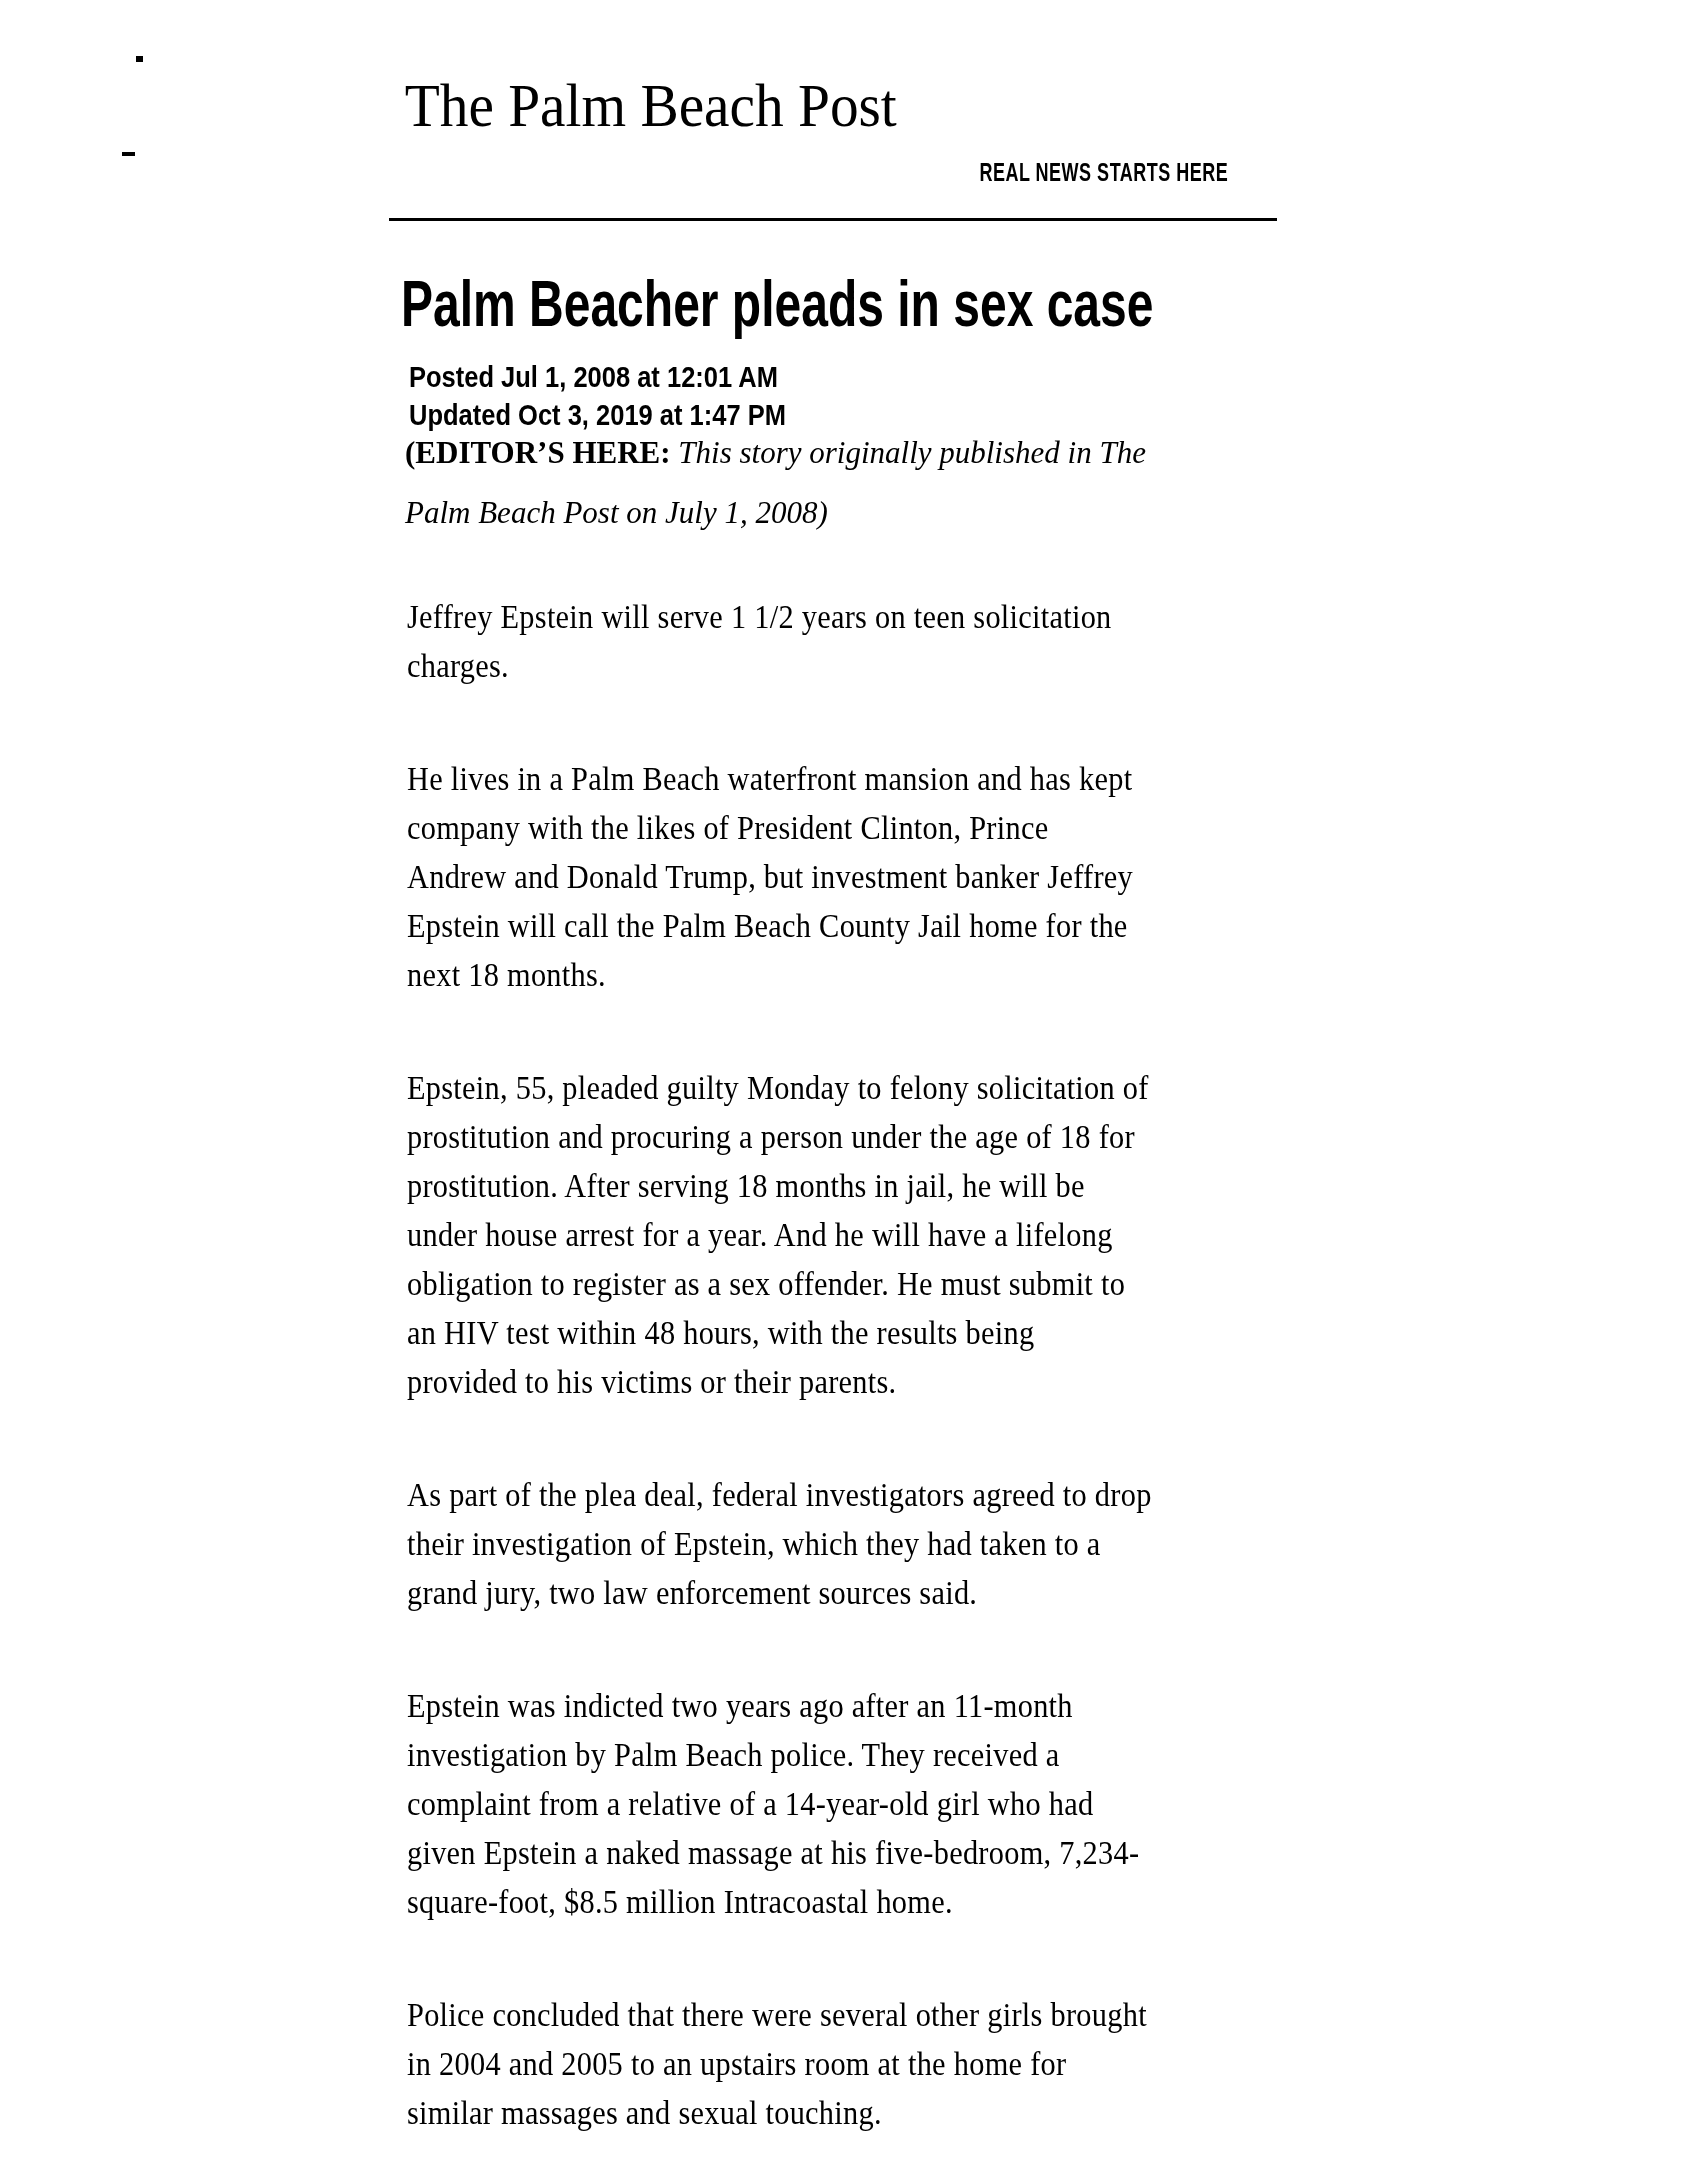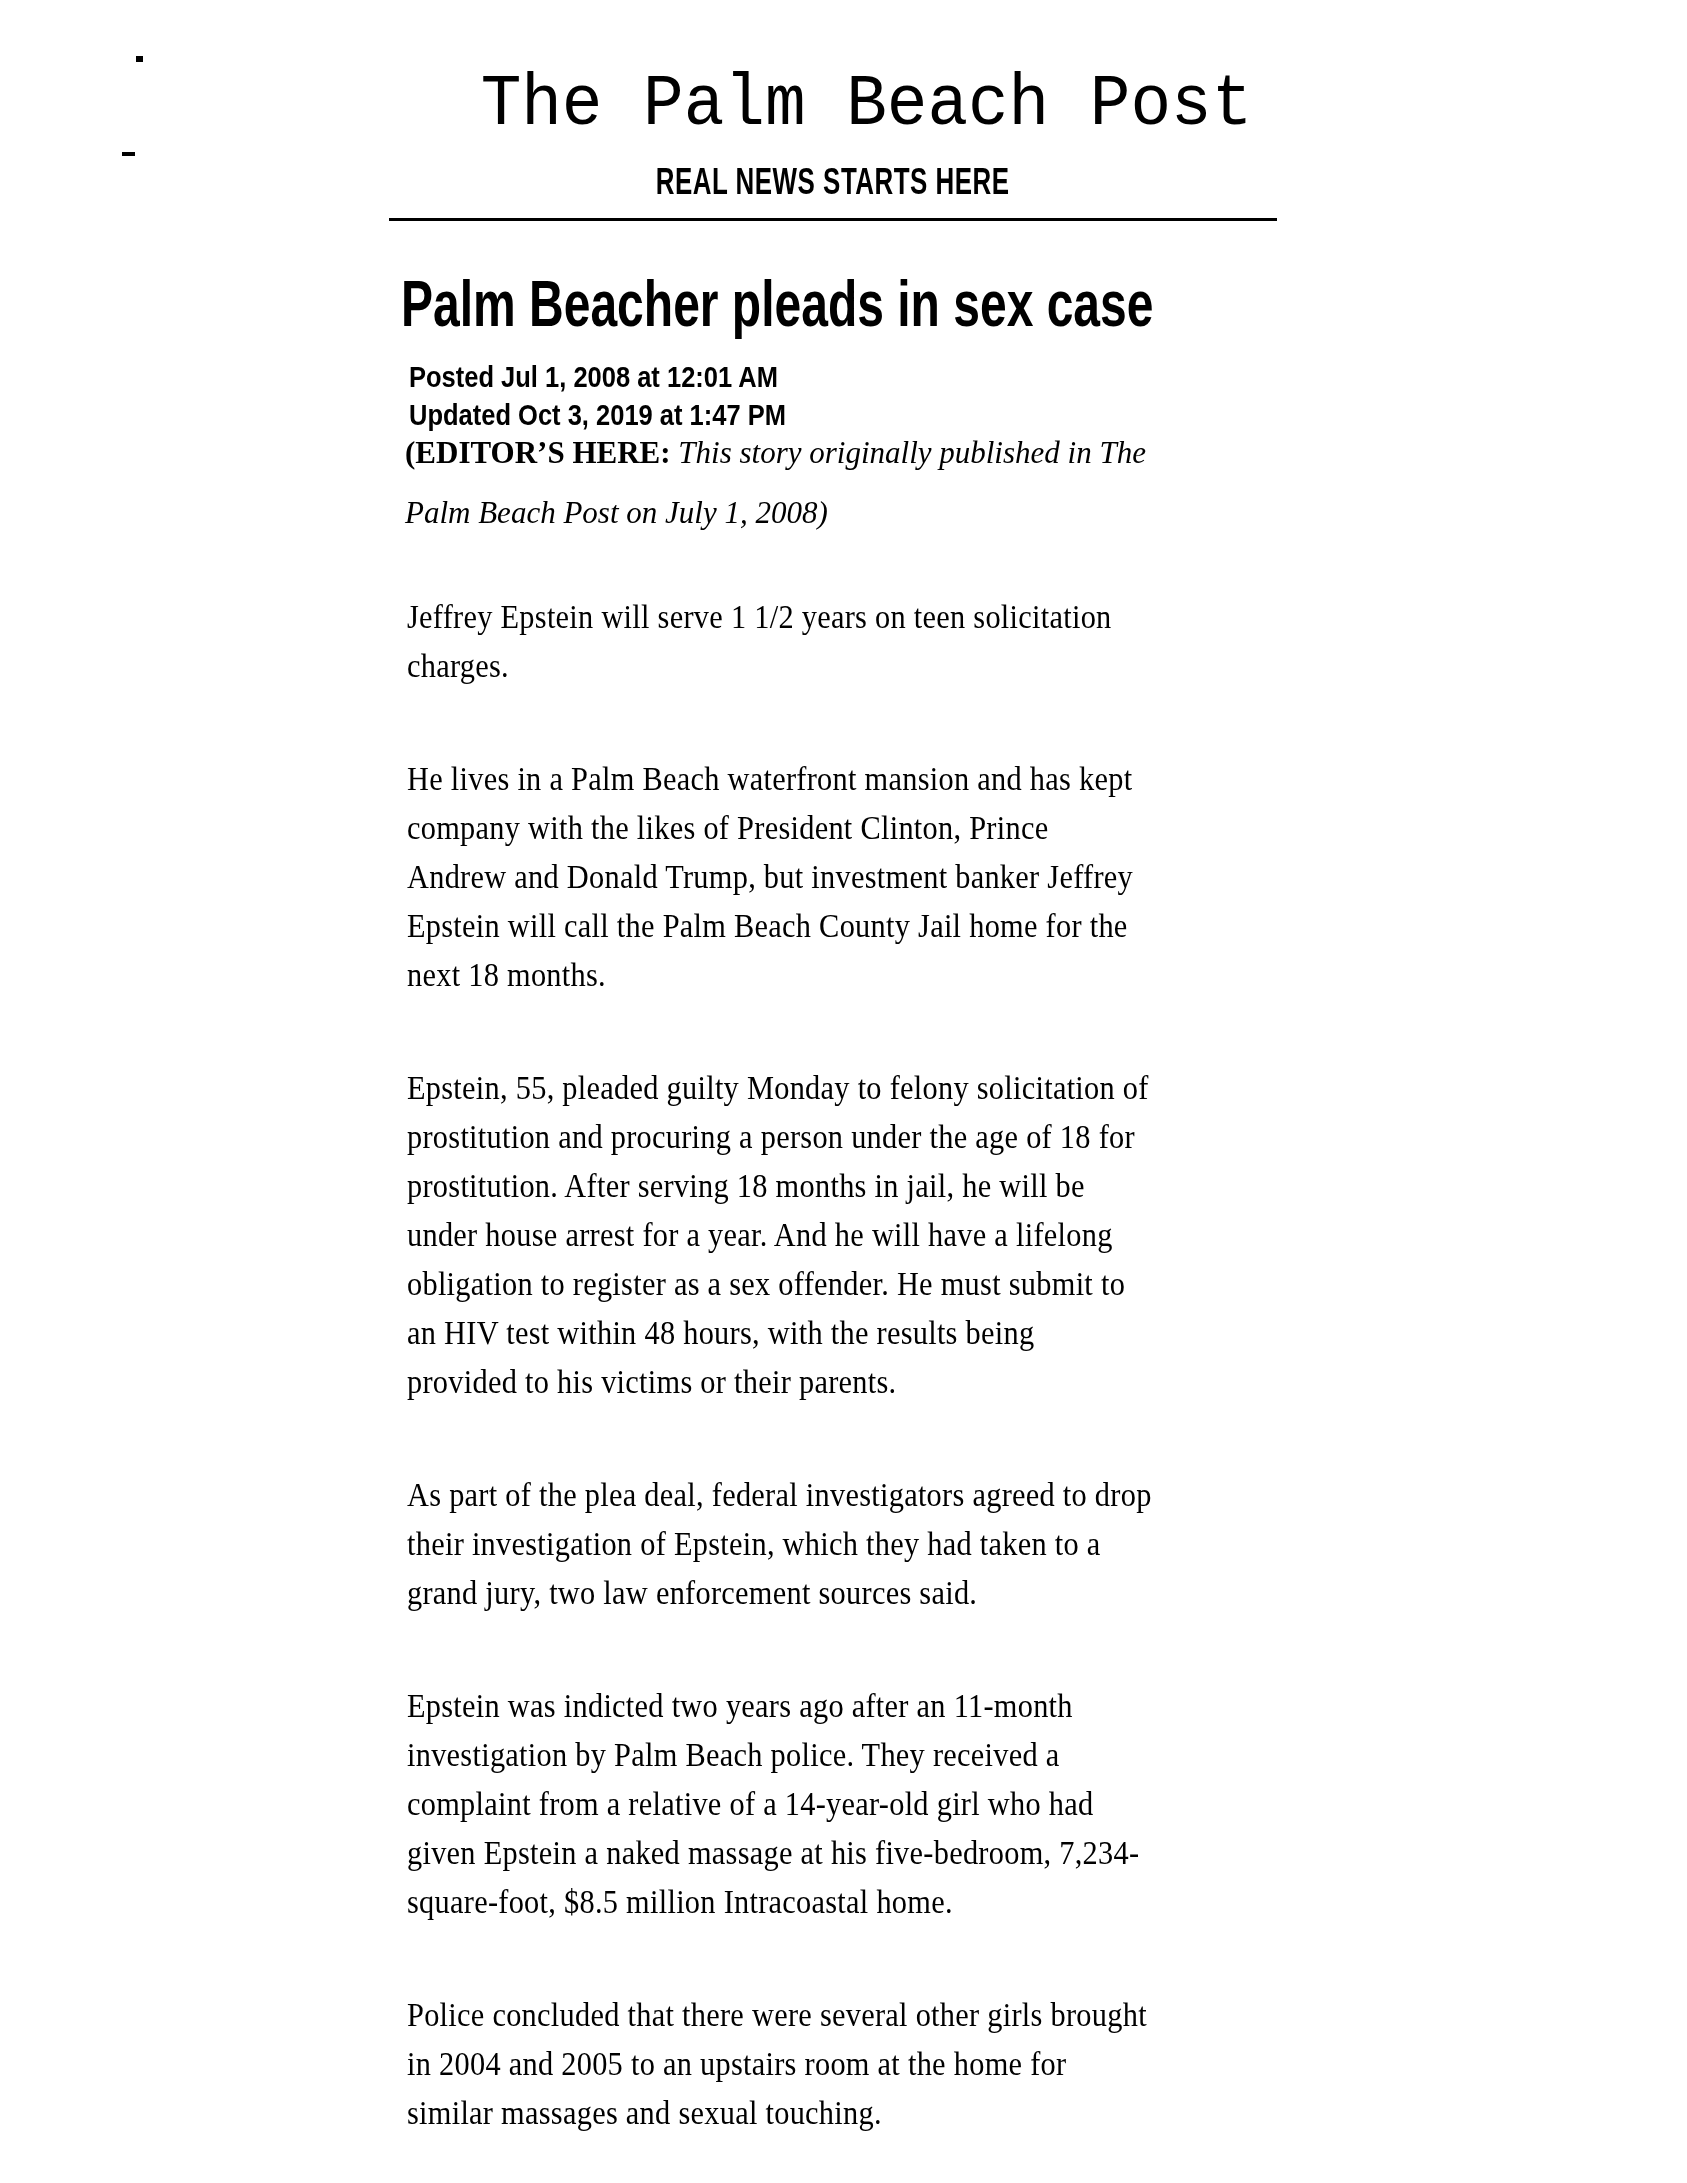--- a/index.html
+++ b/index.html
@@ -14,28 +14,28 @@
   .page{position:absolute;inset:0;background:#ffffff;}
 
   
   .artifact{position:absolute;background:#000000;}
   .artifact-dot{left:136px;top:56px;width:7.3px;height:6px;}
   .artifact-dash{left:122px;top:152px;width:13.2px;height:4px;}
 
   
   .masthead{
     position:absolute;left:389px;top:56px;width:888px;
-    text-align:right;line-height:99px;font-size:72px;
-    font-family:Liberation Mono, monospace;
+    text-align:left;line-height:99px;font-size:61px;
+    font-family:Liberation Serif, serif;
     white-space:nowrap;
   }
   .masthead .inner{display:inline-block;transform:scaleX(0.94);transform-origin:center top;}
   .tagline{
-    position:absolute;left:389px;top:165px;width:888px;
-    text-align:center;font-size:36px;line-height:34px;
+    position:absolute;left:389px;top:155px;width:888px;
+    text-align:right;font-size:25px;line-height:34px;
     font-family:"Liberation Sans", sans-serif;font-weight:bold;
     white-space:nowrap;
   }
   .tagline .inner{display:inline-block;transform:scaleX(0.72);transform-origin:center top;letter-spacing:0.7px;}
   .masthead-rule{
     position:absolute;left:389px;top:218px;width:888px;height:3.3px;
     background:#000000;
   }
 
   

